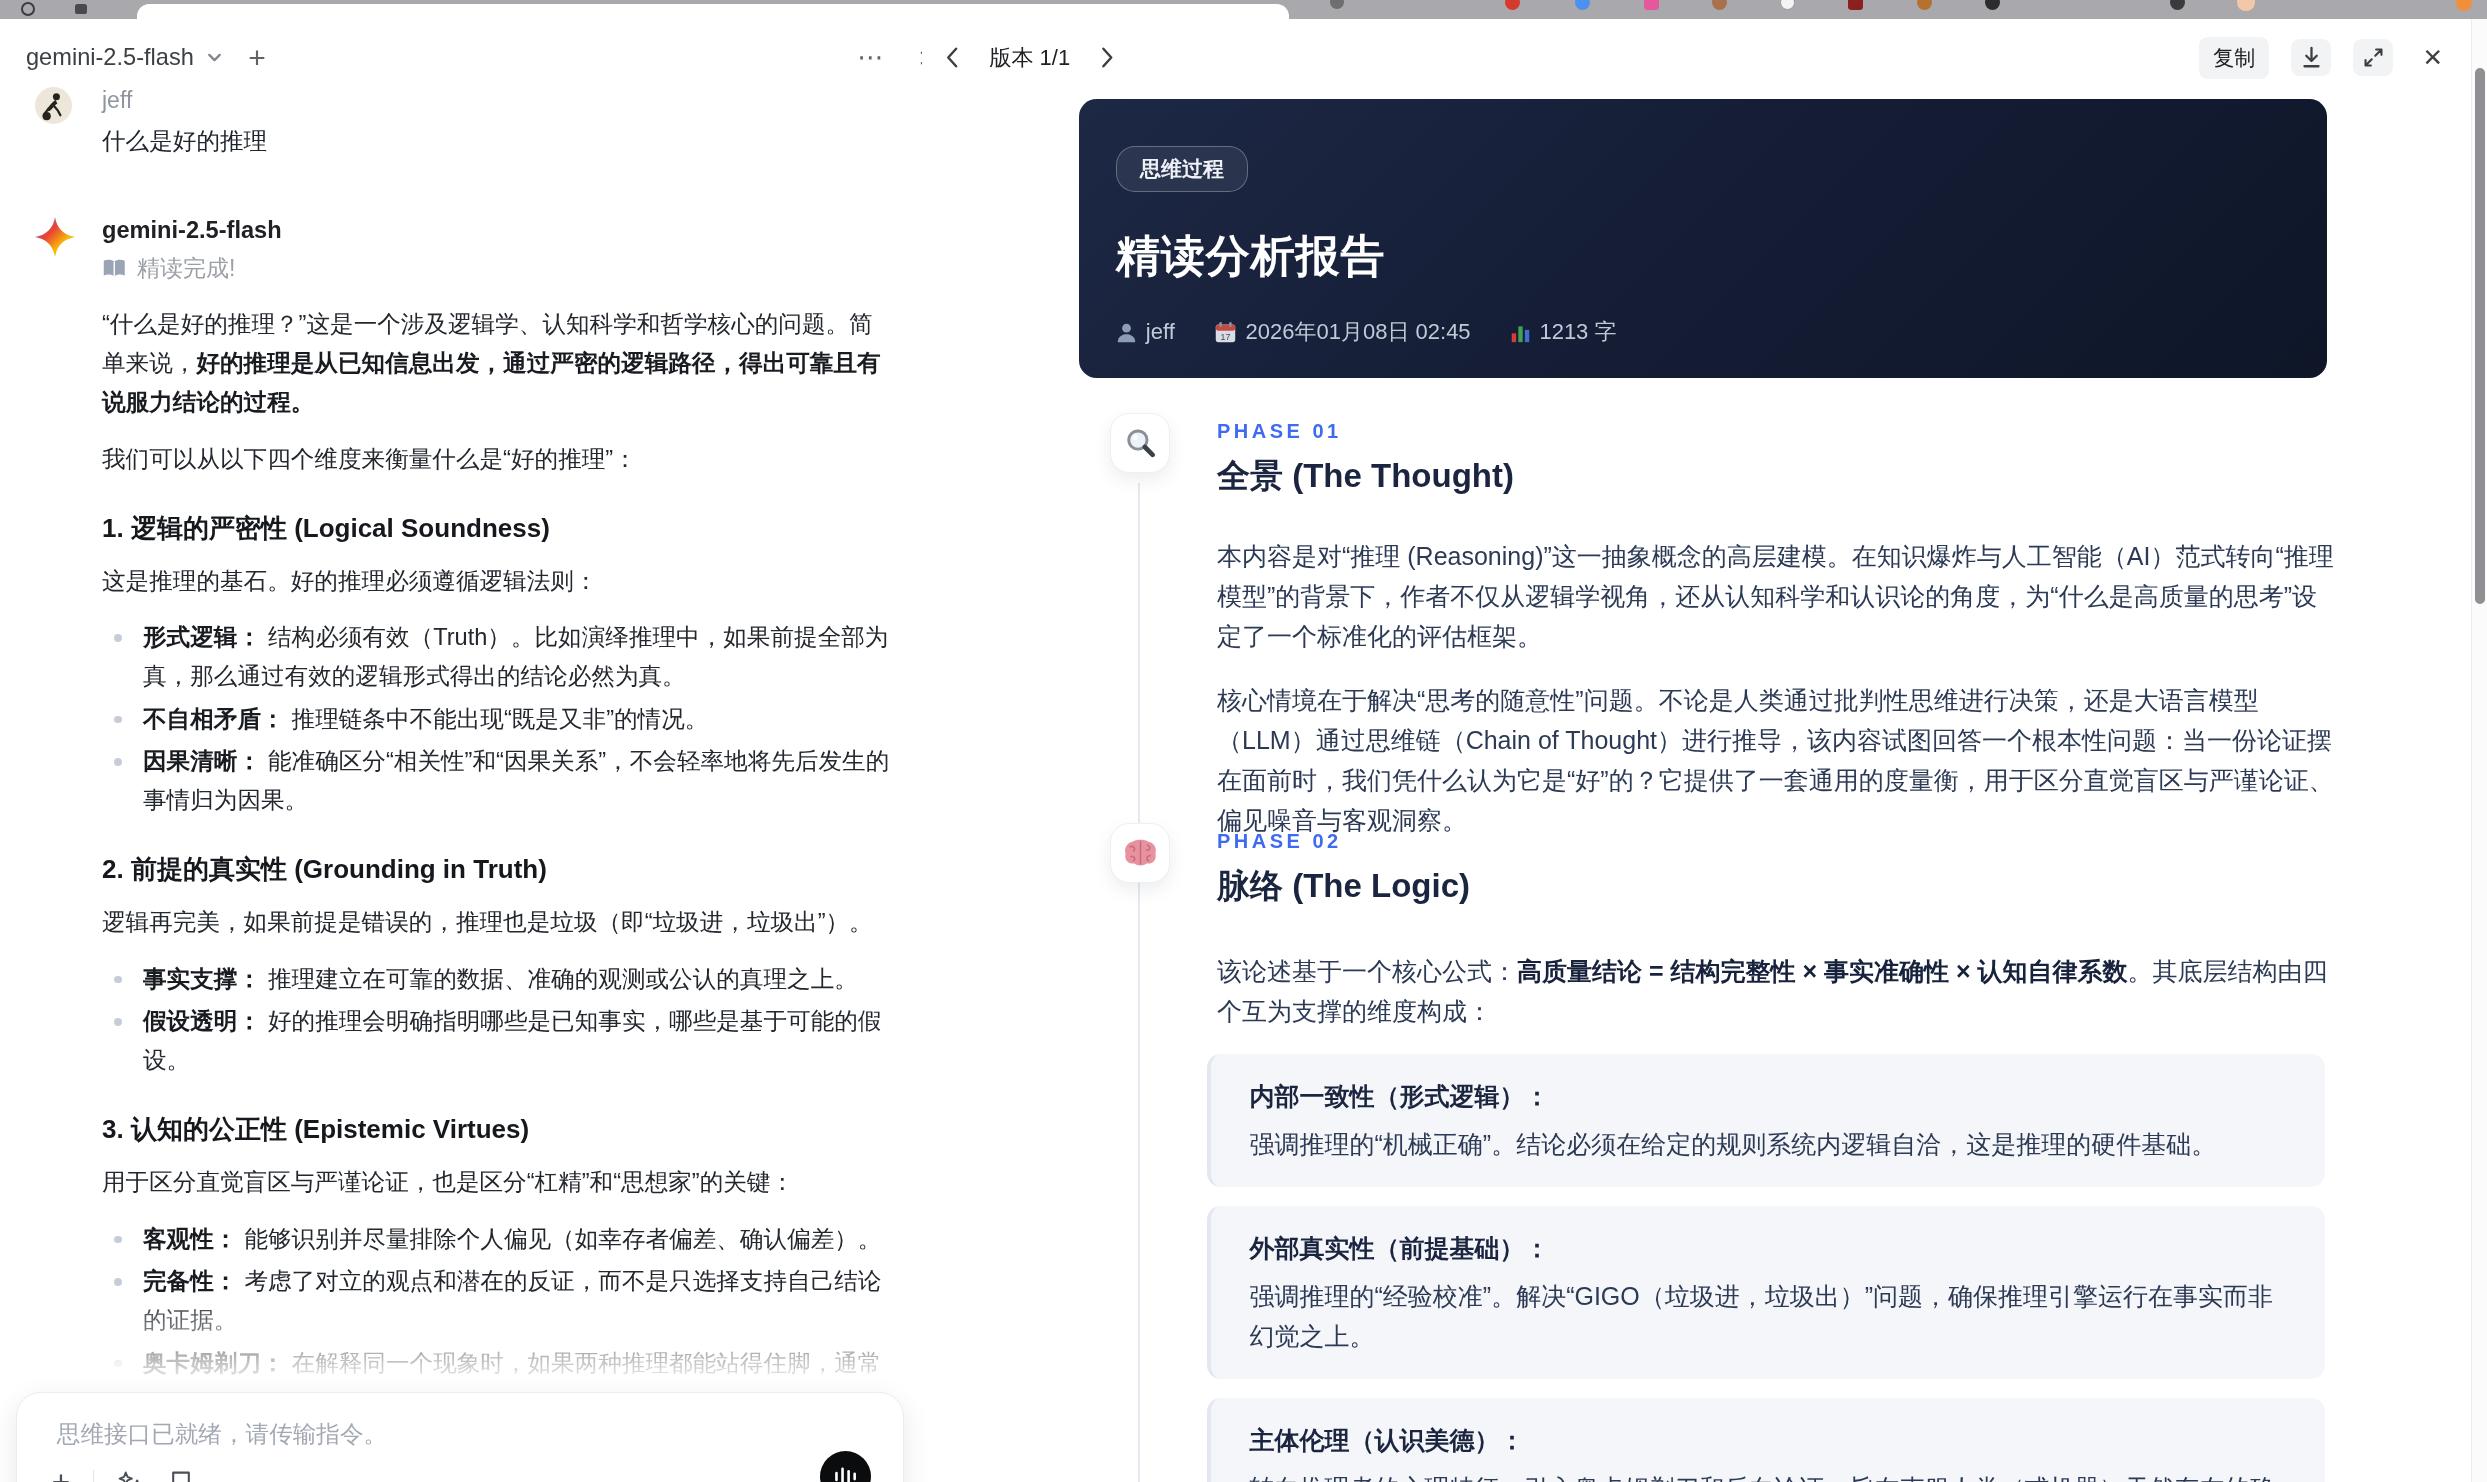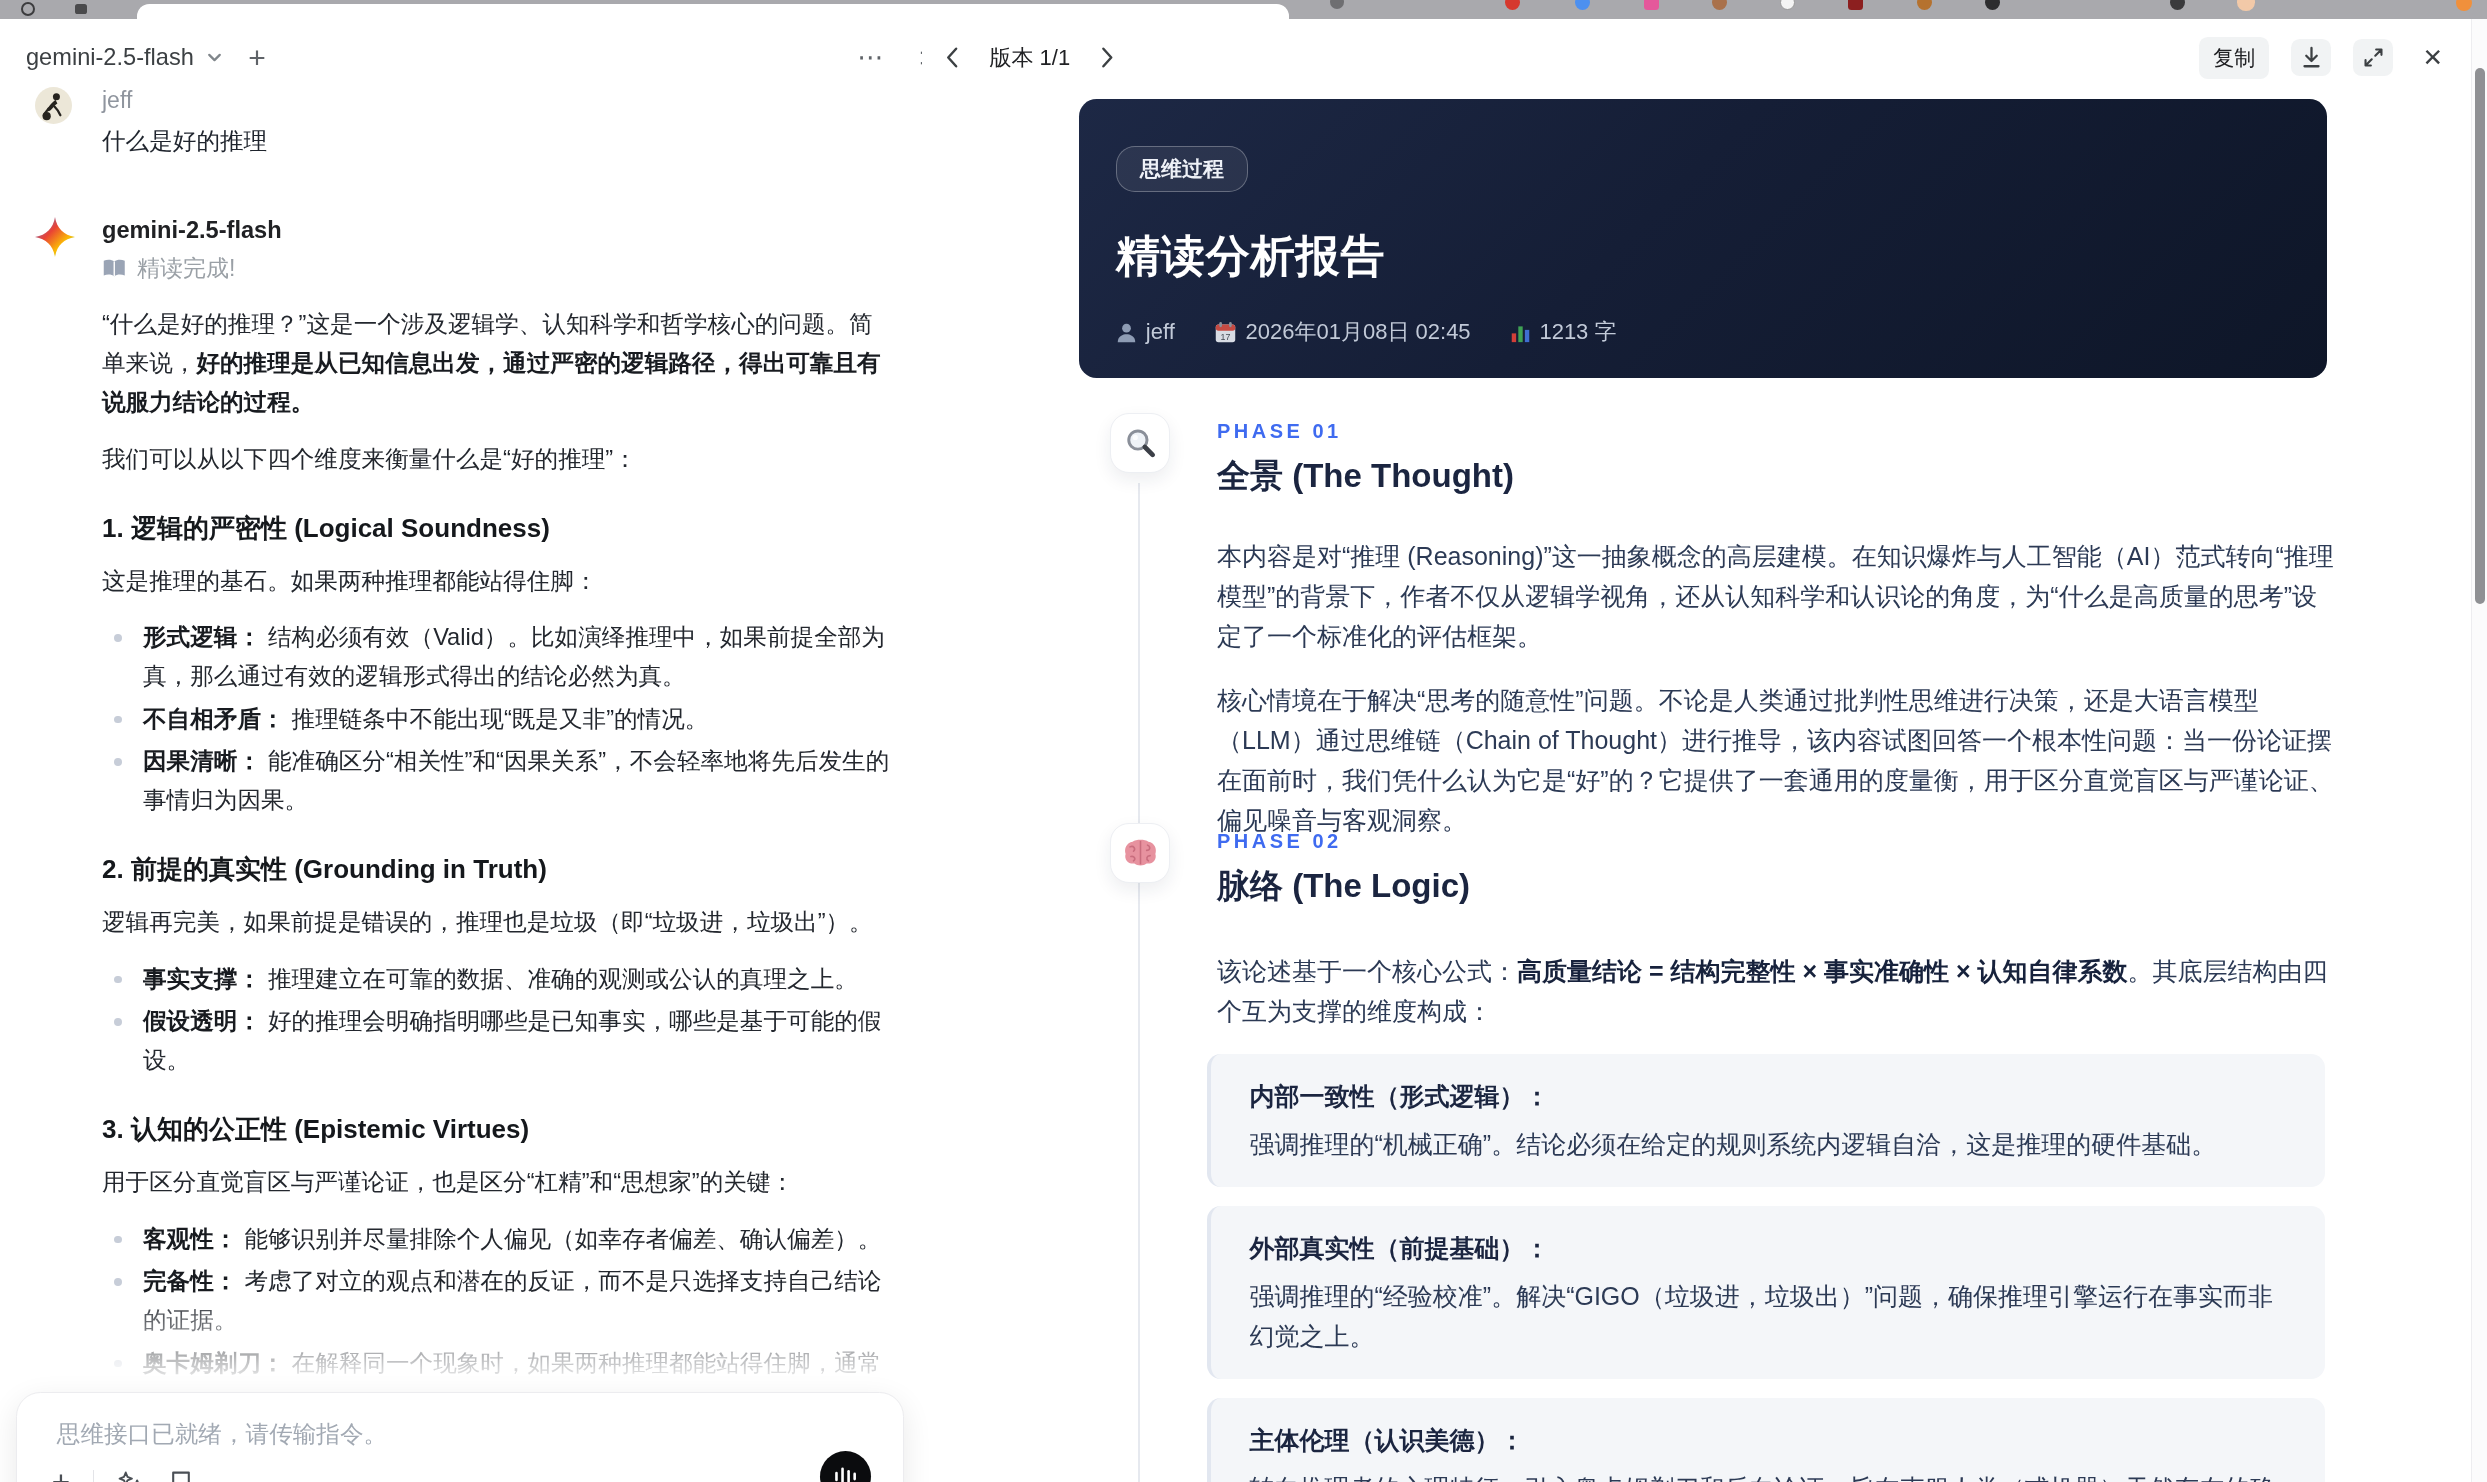--- a/index.html
+++ b/index.html
@@ -186,23 +186,23 @@
         </svg>
         <span>精读完成!</span>
       </div>
 
       <div class="answer">
         <p><span>“什么是好的推理？”这是一个涉及逻辑学、认知科学和哲学核心的问题。简单来说，</span><b>好的推理是从已知信息出发，通过严密的逻辑路径，得出可靠且有说服力结论的过程。</b></p>
         <p>我们可以从以下四个维度来衡量什么是“好的推理”：</p>
 
         <section>
           <h3>1. 逻辑的严密性 (Logical Soundness)</h3>
-          <p>这是推理的基石。如果两种推理都能站得住脚：</p>
+          <p>这是推理的基石。好的推理必须遵循逻辑法则：</p>
           <ul>
-            <li><span class="dot"></span><b>形式逻辑：</b><span>结构必须有效（Valid）。比如演绎推理中，如果前提全部为真，那么通过有效的逻辑形式得出的结论必然为真。</span></li>
+            <li><span class="dot"></span><b>形式逻辑：</b><span>结构必须有效（Truth）。比如演绎推理中，如果前提全部为真，那么通过有效的逻辑形式得出的结论必然为真。</span></li>
             <li><span class="dot"></span><b>不自相矛盾：</b><span>推理链条中不能出现“既是又非”的情况。</span></li>
             <li><span class="dot"></span><b>因果清晰：</b><span>能准确区分“相关性”和“因果关系”，不会轻率地将先后发生的事情归为因果。</span></li>
           </ul>
         </section>
 
         <section>
           <h3>2. 前提的真实性 (Grounding in Truth)</h3>
           <p>逻辑再完美，如果前提是错误的，推理也是垃圾（即“垃圾进，垃圾出”）。</p>
           <ul>
             <li><span class="dot"></span><b>事实支撑：</b><span>推理建立在可靠的数据、准确的观测或公认的真理之上。</span></li>

